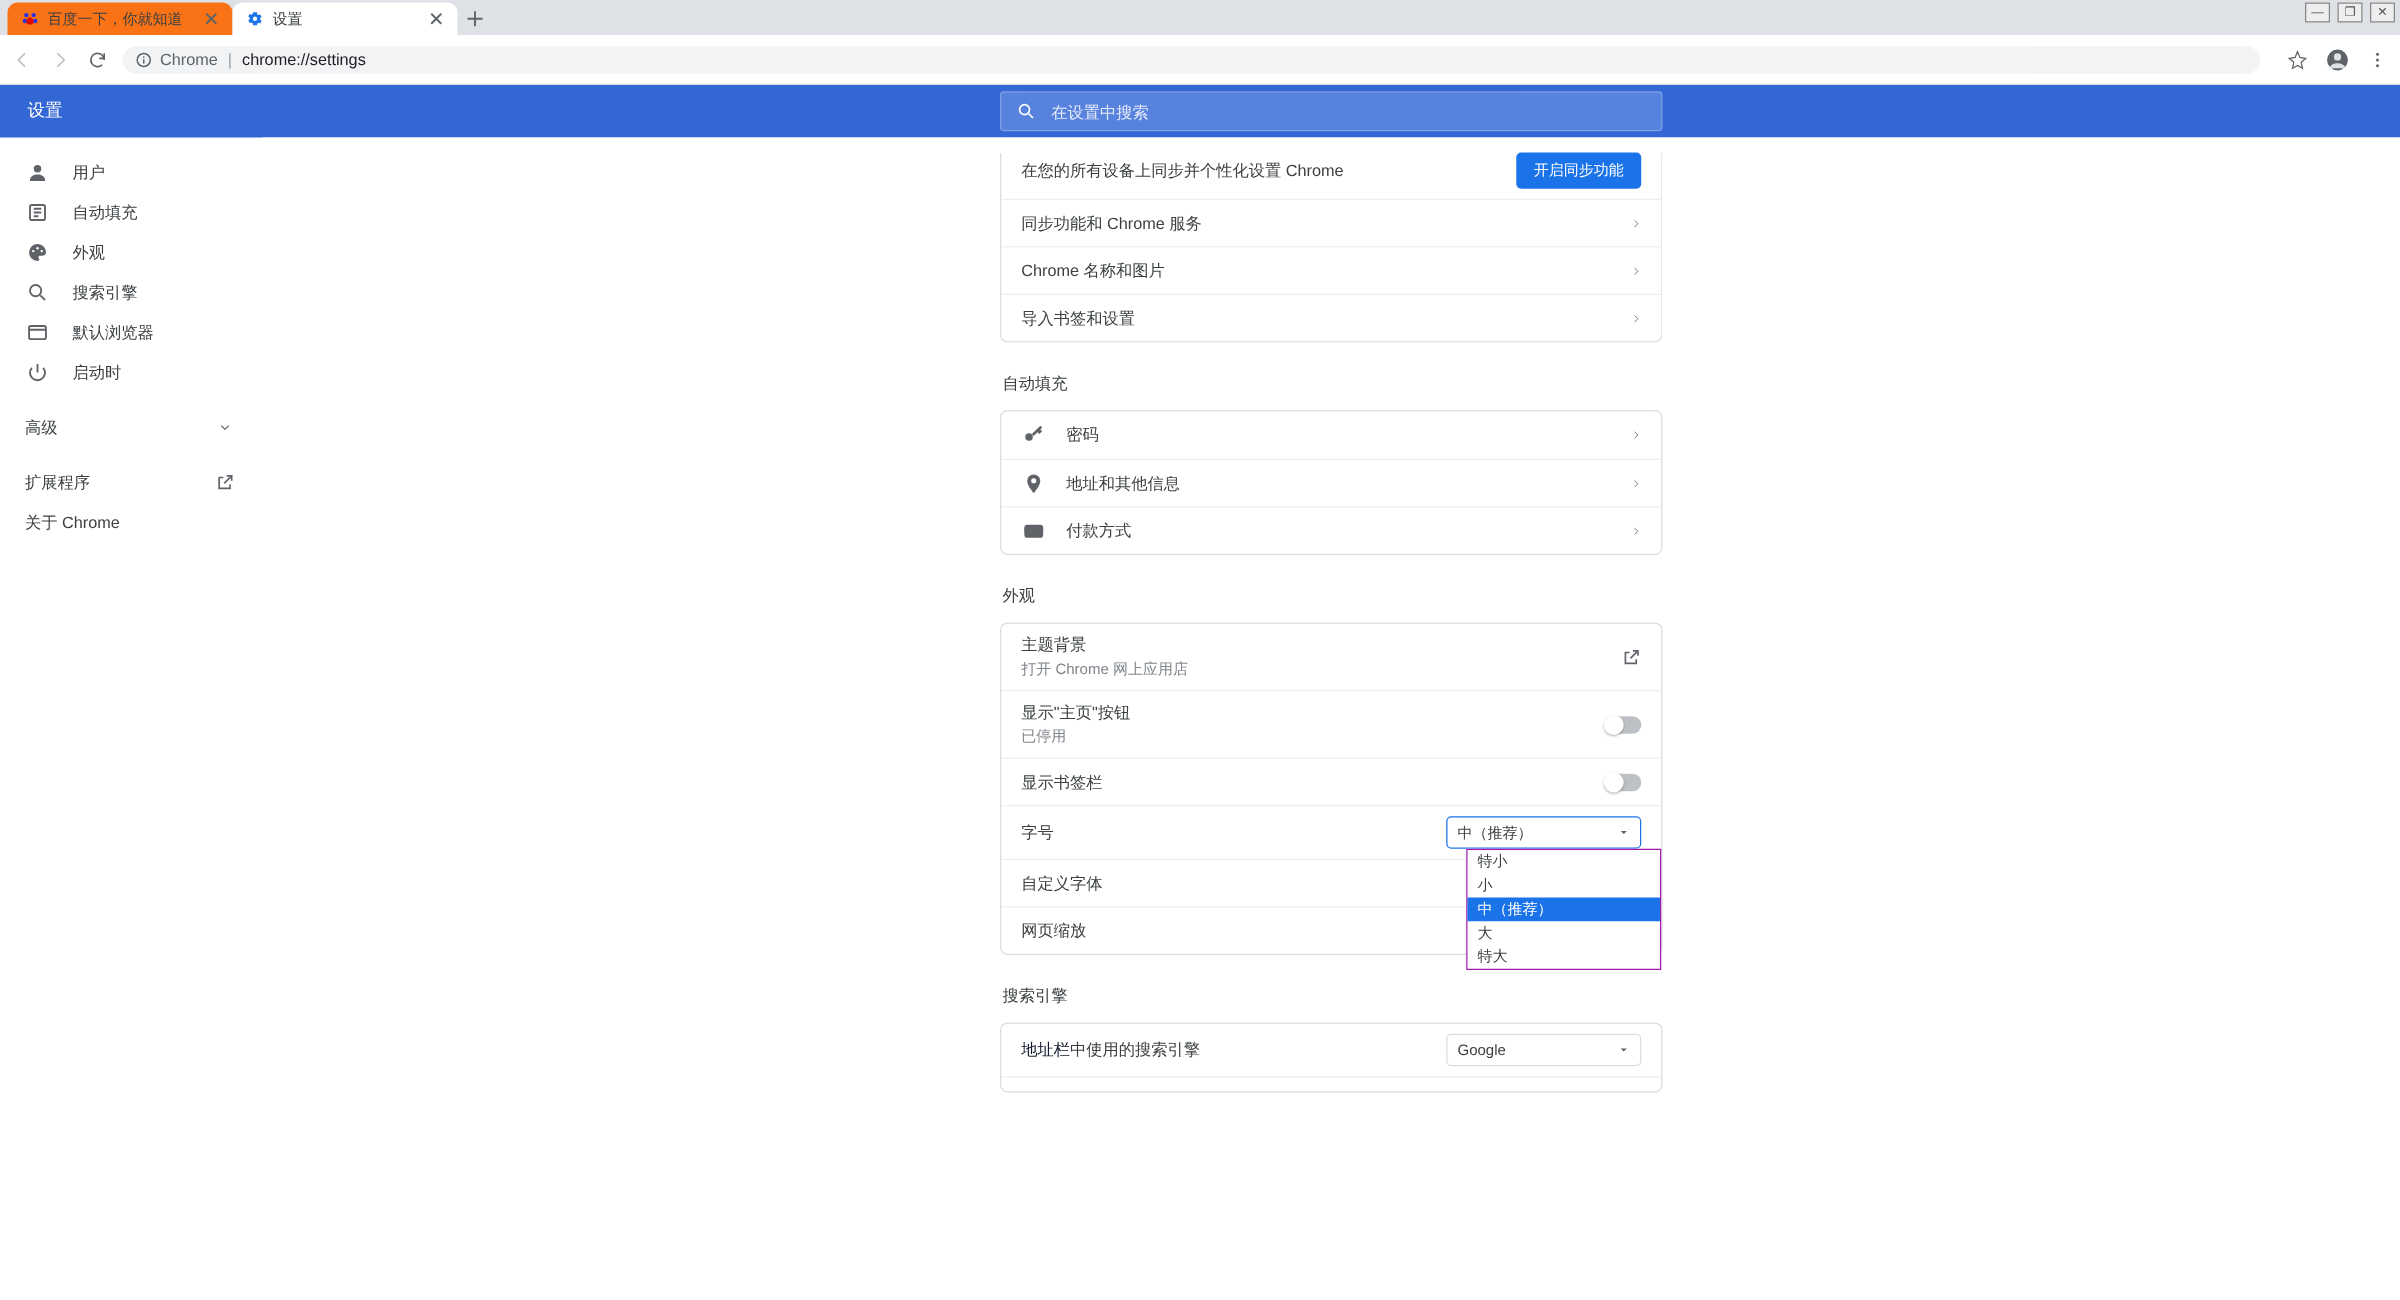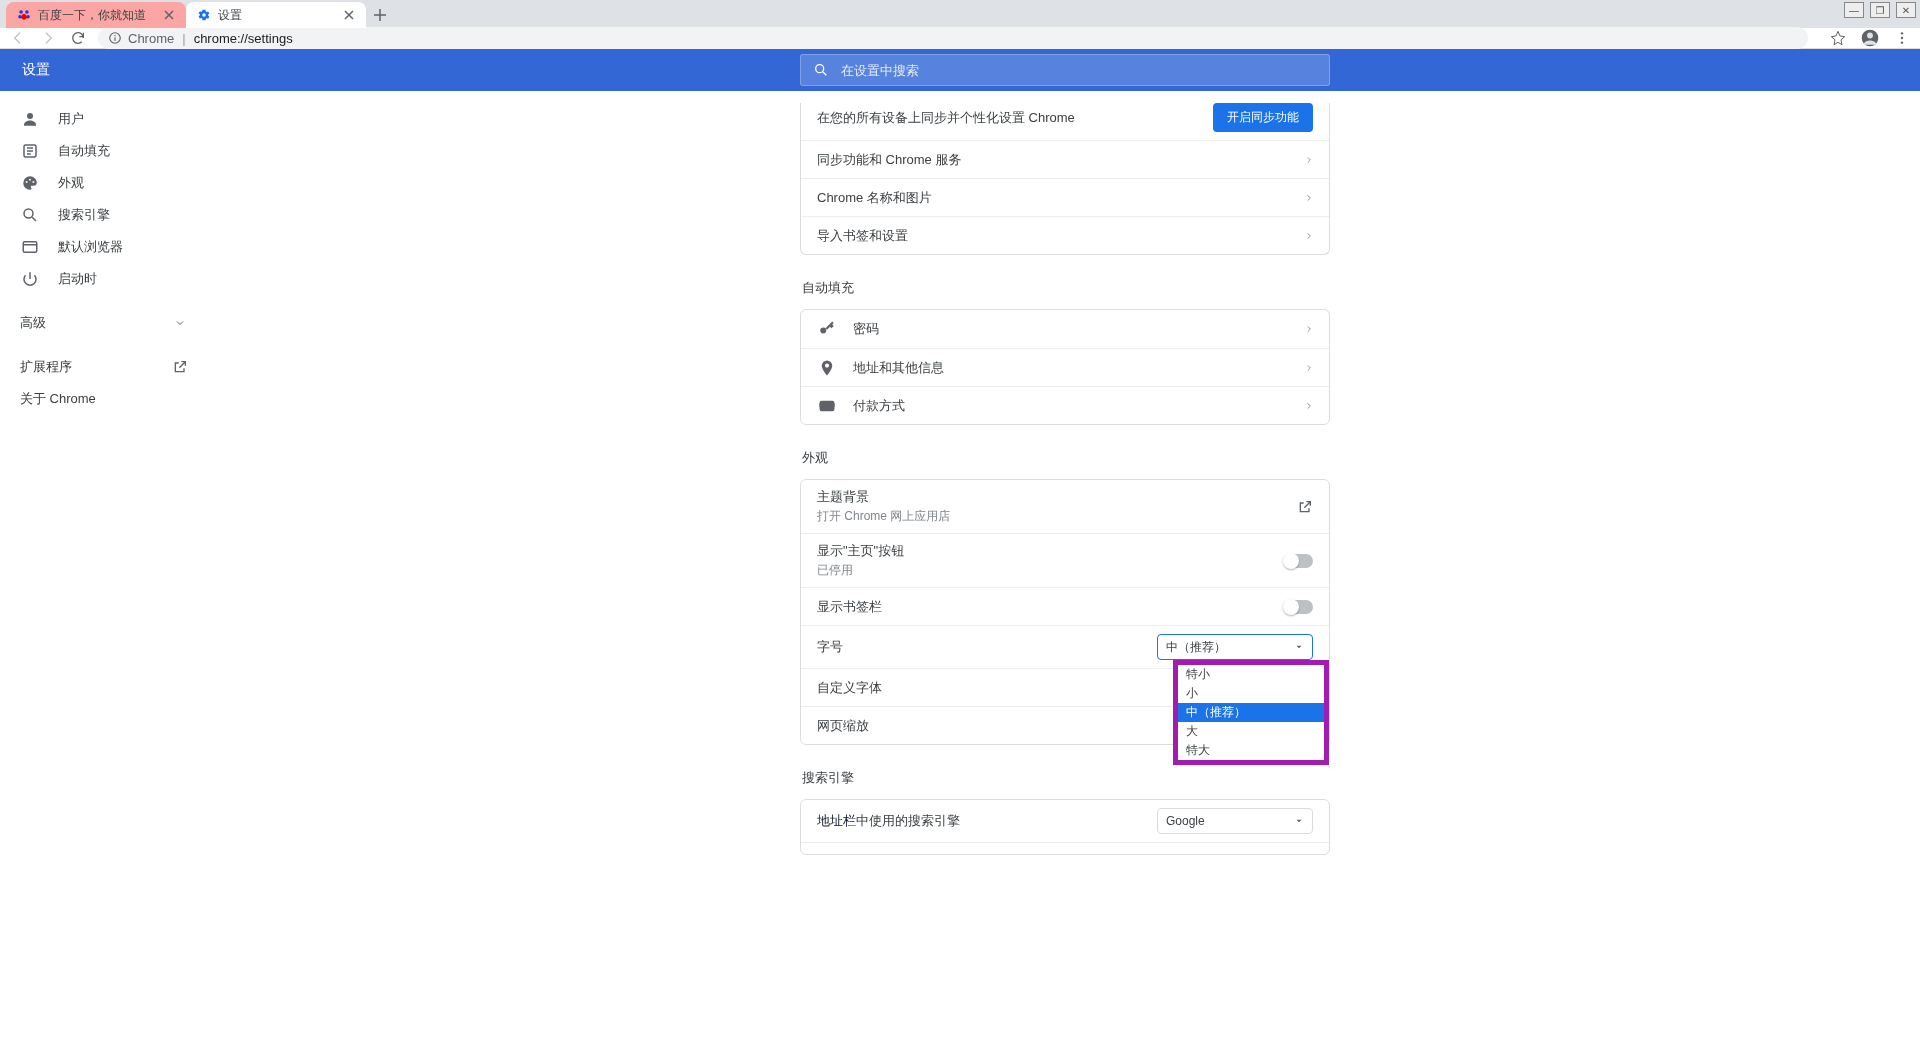--- a/index.html
+++ b/index.html
@@ -1,30 +1,30 @@
 <!DOCTYPE html>
 <html><head>
 <meta charset="utf-8">
 <style>
 * { margin: 0; padding: 0; box-sizing: border-box; font-family: "Segoe UI", Arial, sans-serif; }
 body { background: #fff; overflow: hidden; }
 
 
 .browser-chrome { background: #dee1e6; }
 .tabstrip { height: 28px; display: flex; align-items: flex-end; padding-left: 6px; position: relative; }
-.tab { height: 26px; background: #fca5a5; display: flex; align-items: center; padding: 0 10px; font-size: 12px; color: #3c4043; border-radius: 8px 8px 0 0; min-width: 180px; max-width: 190px; position: relative; cursor: pointer; }
+.tab { height: 26px; background: #f97316; display: flex; align-items: center; padding: 0 10px; font-size: 12px; color: #3c4043; border-radius: 8px 8px 0 0; min-width: 180px; max-width: 190px; position: relative; cursor: pointer; }
 .tab.active { background: #fff; }
 .tab .favicon { width: 16px; height: 16px; margin-right: 6px; flex-shrink: 0; display:flex; align-items:center; justify-content:center; }
 .tab .title { flex: 1; white-space: nowrap; overflow: hidden; text-overflow: ellipsis; }
 .tab .close { width: 14px; height: 14px; margin-left: 6px; display:flex; align-items:center; justify-content:center; color:#5f6368; cursor:pointer; }
 .newtab-btn { width: 28px; height: 26px; display:flex; align-items:center; justify-content:center; color:#5f6368; cursor:pointer; }
 .window-controls { position:absolute; right:4px; top:2px; display:flex; gap:6px; }
 .window-controls div { width:20px; height:16px; border:1px solid #888; background:#eee; font-size:10px; display:flex; align-items:center; justify-content:center; color:#555; cursor:pointer; }
 
-.toolbar { height: 21px; background: #fff; display:flex; align-items:center; padding: 0 8px; gap: 10px; border-bottom: 1px solid #dadce0; }
+.toolbar { height: 40px; background: #fff; display:flex; align-items:center; padding: 0 8px; gap: 10px; border-bottom: 1px solid #dadce0; }
 .tb-btn { width:20px; height:20px; display:flex; align-items:center; justify-content:center; color:#5f6368; cursor:pointer; }
 .tb-btn.disabled { color:#bdc1c6; cursor:default; }
 .omnibox { flex:1; height:22px; background:#f1f3f4; border-radius:12px; display:flex; align-items:center; padding:0 10px; font-size:13px; color:#202124; gap:8px; }
 .omnibox .prefix { color:#5f6368; display:flex; align-items:center; gap:6px; }
 .omnibox .sep { color:#9aa0a6; }
 .omnibox .url-path { color:#202124; }
 .toolbar-right { display:flex; align-items:center; gap:12px; margin-left:10px; }
 
 
 .app { position:relative; height: calc(1040px - 56px); }
@@ -66,21 +66,21 @@
 
 
 .toggle { width: 28px; height: 14px; background:#bdc1c6; border-radius: 8px; position:relative; cursor:pointer; }
 .toggle::after { content:""; position:absolute; width:16px; height:16px; background:#fff; border-radius:50%; top:-1px; left:-2px; box-shadow:0 1px 2px rgba(0,0,0,.3); }
 
 
 .select { width: 156px; height: 26px; border:1px solid #1a73e8; border-radius:4px; background:#fff; display:flex; align-items:center; justify-content:space-between; padding: 0 8px; font-size:12px; color:#3c4043; cursor:pointer; }
 .select.plain { border-color:#dadce0; }
 .select .caret { color:#5f6368; }
 
-.dropdown { position:absolute; width:156px; border:5px solid #a21caf; background:#fff; font-size:12px; z-index:10; }
+.dropdown { position:absolute; width:156px; border:1px solid #a21caf; background:#fff; font-size:12px; z-index:10; }
 .dropdown .opt { padding: 1px 8px; cursor:pointer; color:#3c4043; }
 .dropdown .opt.selected { background:#1a73e8; color:#fff; }
 
 .link-inline { color:#0f172a; }
 
 svg { display:block; }
 </style>
 </head>
 <body>
 

